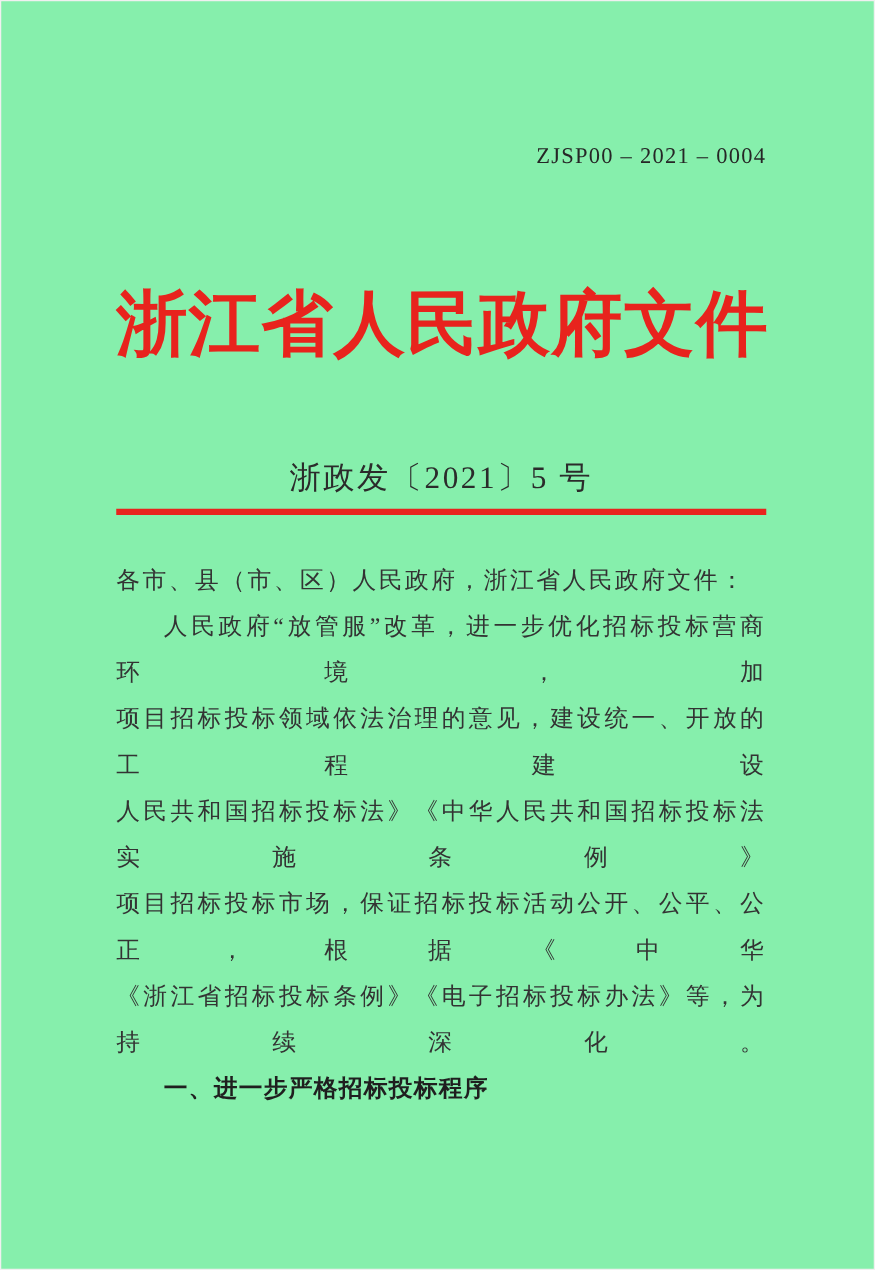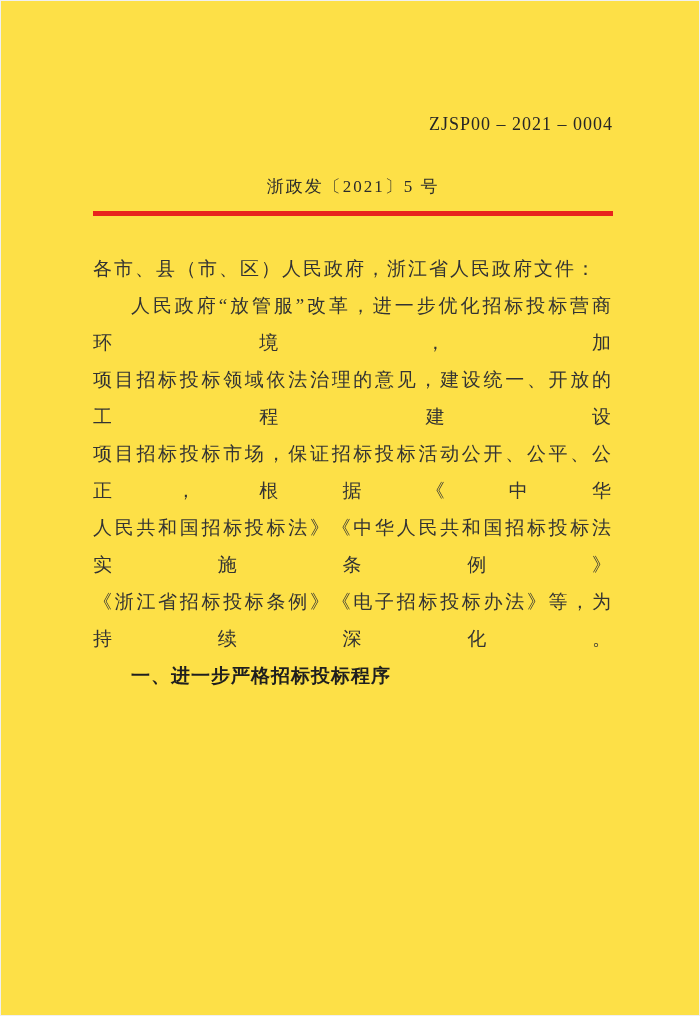--- a/index.html
+++ b/index.html
@@ -5,21 +5,21 @@
   html, body {
     margin: 0;
     padding: 0;
     background: #ffffff;
   }
   .page {
     position: relative;
     width: 700px;
     height: 1016px;
     margin: 0 auto;
-    background: #fde047;
+    background: #86efac;
     box-sizing: border-box;
     padding: 112px 86px 0 92px;
     border: 1px solid #f0f0f0;
     font-family: "Liberation Serif", "DejaVu Serif", serif;
     color: #333333;
     overflow: hidden;
   }
   .doc-code {
     text-align: right;
     font-size: 18px;
@@ -33,23 +33,23 @@
     text-align: center;
     font-size: 57px;
     line-height: 78px;
     font-weight: bold;
     color: #e8231d;
     letter-spacing: 1px;
     white-space: nowrap;
     font-family: "Liberation Serif", "DejaVu Serif", serif;
   }
   .issue-no {
-    margin-top: 40px;
+    margin-top: 72px;
     text-align: center;
-    font-size: 17px;
+    font-size: 25px;
     line-height: 24px;
     color: #2b2b2b;
     letter-spacing: 2px;
   }
   .red-rule {
     margin-top: 12px;
     height: 5px;
     background: #e8231d;
     border: none;
   }
@@ -82,30 +82,31 @@
     letter-spacing: 1px;
   }
 </style>
 </head>
 <body>
 
 <div class="page">
 
   <div class="doc-code">ZJSP00 – 2021 – 0004</div>
 
+  <div class="masthead">浙江省人民政府文件</div>
 
   <div class="issue-no">浙政发〔2021〕5 号</div>
 
   <div class="red-rule"></div>
 
 
   <div class="body-text">
     <div class="line">各市、县（市、区）人民政府，浙江省人民政府文件：</div>
     <div class="line indent fill">人民政府“放管服”改革，进一步优化招标投标营商环境，加</div>
     <div class="line fill">项目招标投标领域依法治理的意见，建设统一、开放的工程建设</div>
+    <div class="line fill">人民共和国招标投标法》《中华人民共和国招标投标法实施条例》</div>
     <div class="line fill">项目招标投标市场，保证招标投标活动公开、公平、公正，根据《中华</div>
-    <div class="line fill">人民共和国招标投标法》《中华人民共和国招标投标法实施条例》</div>
     <div class="line fill">《浙江省招标投标条例》《电子招标投标办法》等，为持续深化。</div>
     <div class="line indent heading">一、进一步严格招标投标程序</div>
 
   </div>
 
 </div>
 
 </body></html>

